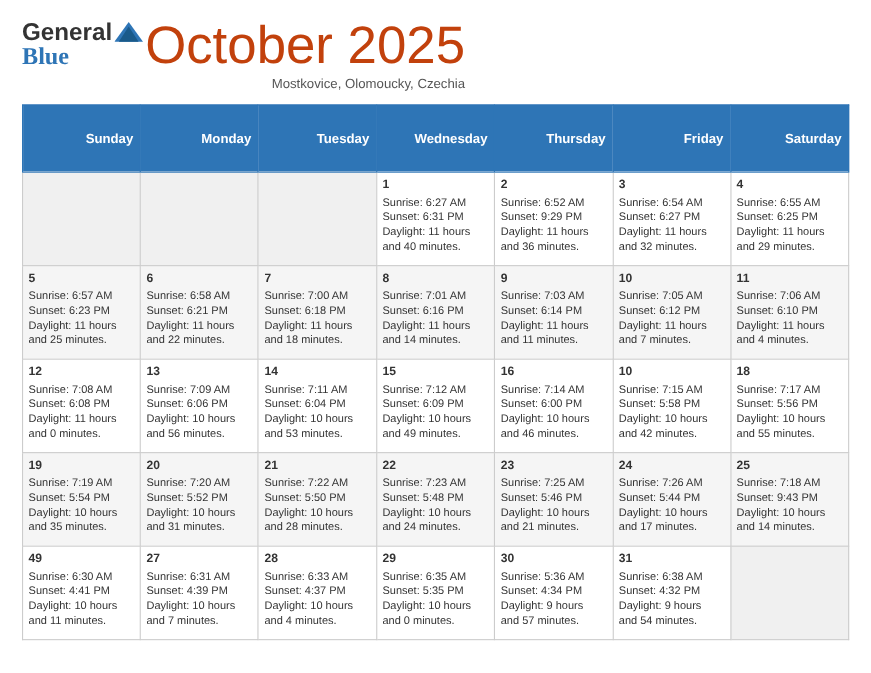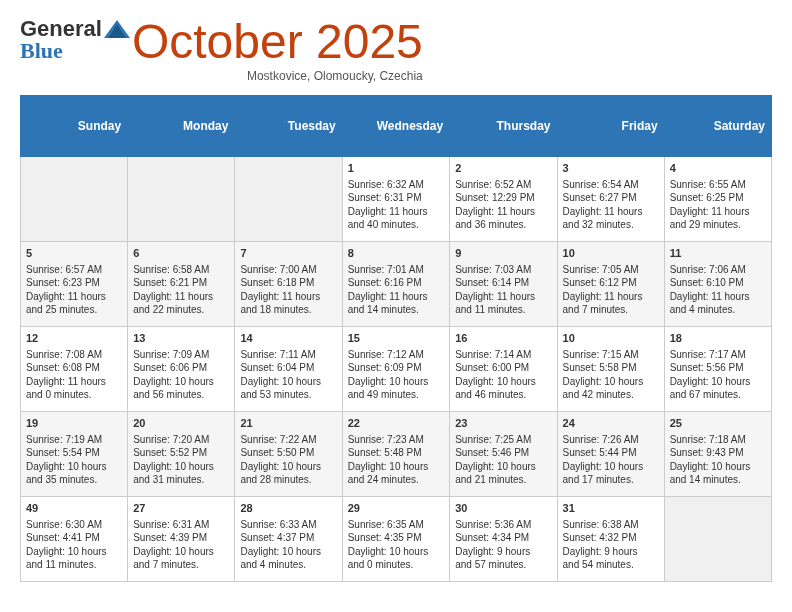--- a/index.html
+++ b/index.html
@@ -124,29 +124,29 @@
         <th>Saturday</th>
       </tr>
     </thead>
     <tbody id="calendar-body">
     <tr>
           <td class="empty-cell"></td>
           <td class="empty-cell"></td>
           <td class="empty-cell"></td>
           <td>
             <span class="day-number">1</span>
-            <div>Sunrise: 6:32 AM</div>
+            <div>Sunrise: 6:27 AM</div>
             <div>Sunset: 6:31 PM</div>
             <div>Daylight: 11 hours</div>
             <div>and 40 minutes.</div>
           </td>
           <td>
             <span class="day-number">2</span>
             <div>Sunrise: 6:52 AM</div>
-            <div>Sunset: 12:29 PM</div>
+            <div>Sunset: 9:29 PM</div>
             <div>Daylight: 11 hours</div>
             <div>and 36 minutes.</div>
           </td>
           <td>
             <span class="day-number">3</span>
             <div>Sunrise: 6:54 AM</div>
             <div>Sunset: 6:27 PM</div>
             <div>Daylight: 11 hours</div>
             <div>and 32 minutes.</div>
           </td>
@@ -250,21 +250,21 @@
             <div>Sunrise: 7:15 AM</div>
             <div>Sunset: 5:58 PM</div>
             <div>Daylight: 10 hours</div>
             <div>and 42 minutes.</div>
           </td>
           <td>
             <span class="day-number">18</span>
             <div>Sunrise: 7:17 AM</div>
             <div>Sunset: 5:56 PM</div>
             <div>Daylight: 10 hours</div>
-            <div>and 67 minutes.</div>
+            <div>and 55 minutes.</div>
           </td>
         </tr>
         <tr>
           <td>
             <span class="day-number">19</span>
             <div>Sunrise: 7:19 AM</div>
             <div>Sunset: 5:54 PM</div>
             <div>Daylight: 10 hours</div>
             <div>and 35 minutes.</div>
           </td>
@@ -329,21 +329,21 @@
           <td>
             <span class="day-number">28</span>
             <div>Sunrise: 6:33 AM</div>
             <div>Sunset: 4:37 PM</div>
             <div>Daylight: 10 hours</div>
             <div>and 4 minutes.</div>
           </td>
           <td>
             <span class="day-number">29</span>
             <div>Sunrise: 6:35 AM</div>
-            <div>Sunset: 4:35 PM</div>
+            <div>Sunset: 5:35 PM</div>
             <div>Daylight: 10 hours</div>
             <div>and 0 minutes.</div>
           </td>
           <td>
             <span class="day-number">30</span>
             <div>Sunrise: 5:36 AM</div>
             <div>Sunset: 4:34 PM</div>
             <div>Daylight: 9 hours</div>
             <div>and 57 minutes.</div>
           </td>

